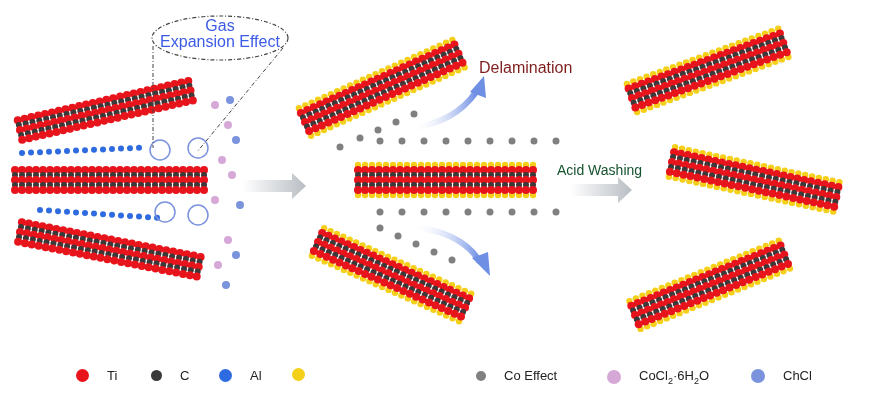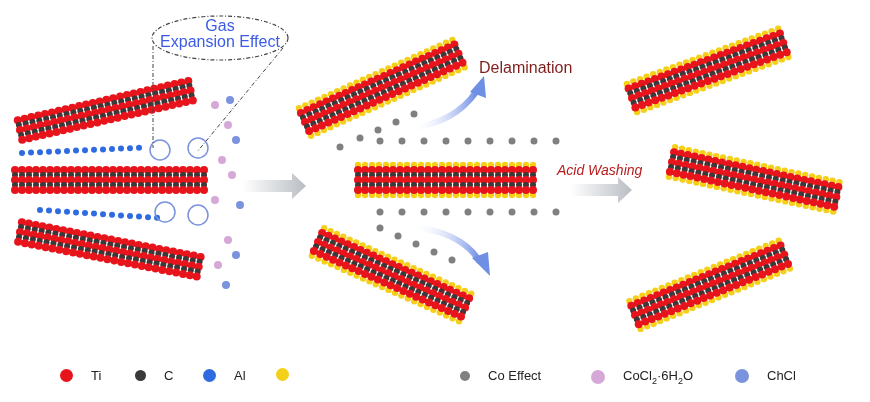--- a/index.html
+++ b/index.html
@@ -1,22 +1,22 @@
 <!DOCTYPE html>
 <html><head>
 <meta charset="utf-8">
 <style>
   html, body { margin:0; padding:0; background:#ffffff; }
   body { width:870px; height:402px; position:relative; overflow:hidden; font-family:"Liberation Sans", sans-serif; }
   #canvas { position:absolute; left:0; top:0; width:870px; height:402px; }
   .label { position:absolute; font-family:"Liberation Sans", sans-serif; white-space:nowrap; }
   .gas-label { left:150px; top:18px; width:140px; text-align:center; color:#3b5be8; font-size:16px; line-height:16px; }
   .delam-label { left:479px; top:59px; color:#7f1d1d; font-size:16px; }
-  .acid-label { left:557px; top:162px; color:#b91c1c; font-size:14px;font-style:italic; }
-  .legend { position:absolute; left:0; top:362px; width:842px; height:30px; }
+  .acid-label { left:557px; top:162px; color:#14532d; font-size:14px; }
+  .legend { position:absolute; left:16px; top:362px; width:842px; height:30px; }
   .leg-item { position:absolute; top:6px; display:flex; align-items:center; font-size:13px; color:#222; }
   .dot { display:inline-block; border-radius:50%; margin-right:18px; }
   .leg-text sub { font-size:9px; }
 </style>
 </head>
 <body>
 
 <svg id="canvas" viewBox="0 0 870 402" xmlns="http://www.w3.org/2000/svg">
   <defs>
     <linearGradient id="grayArrow" x1="0" x2="1" y1="0" y2="0">

